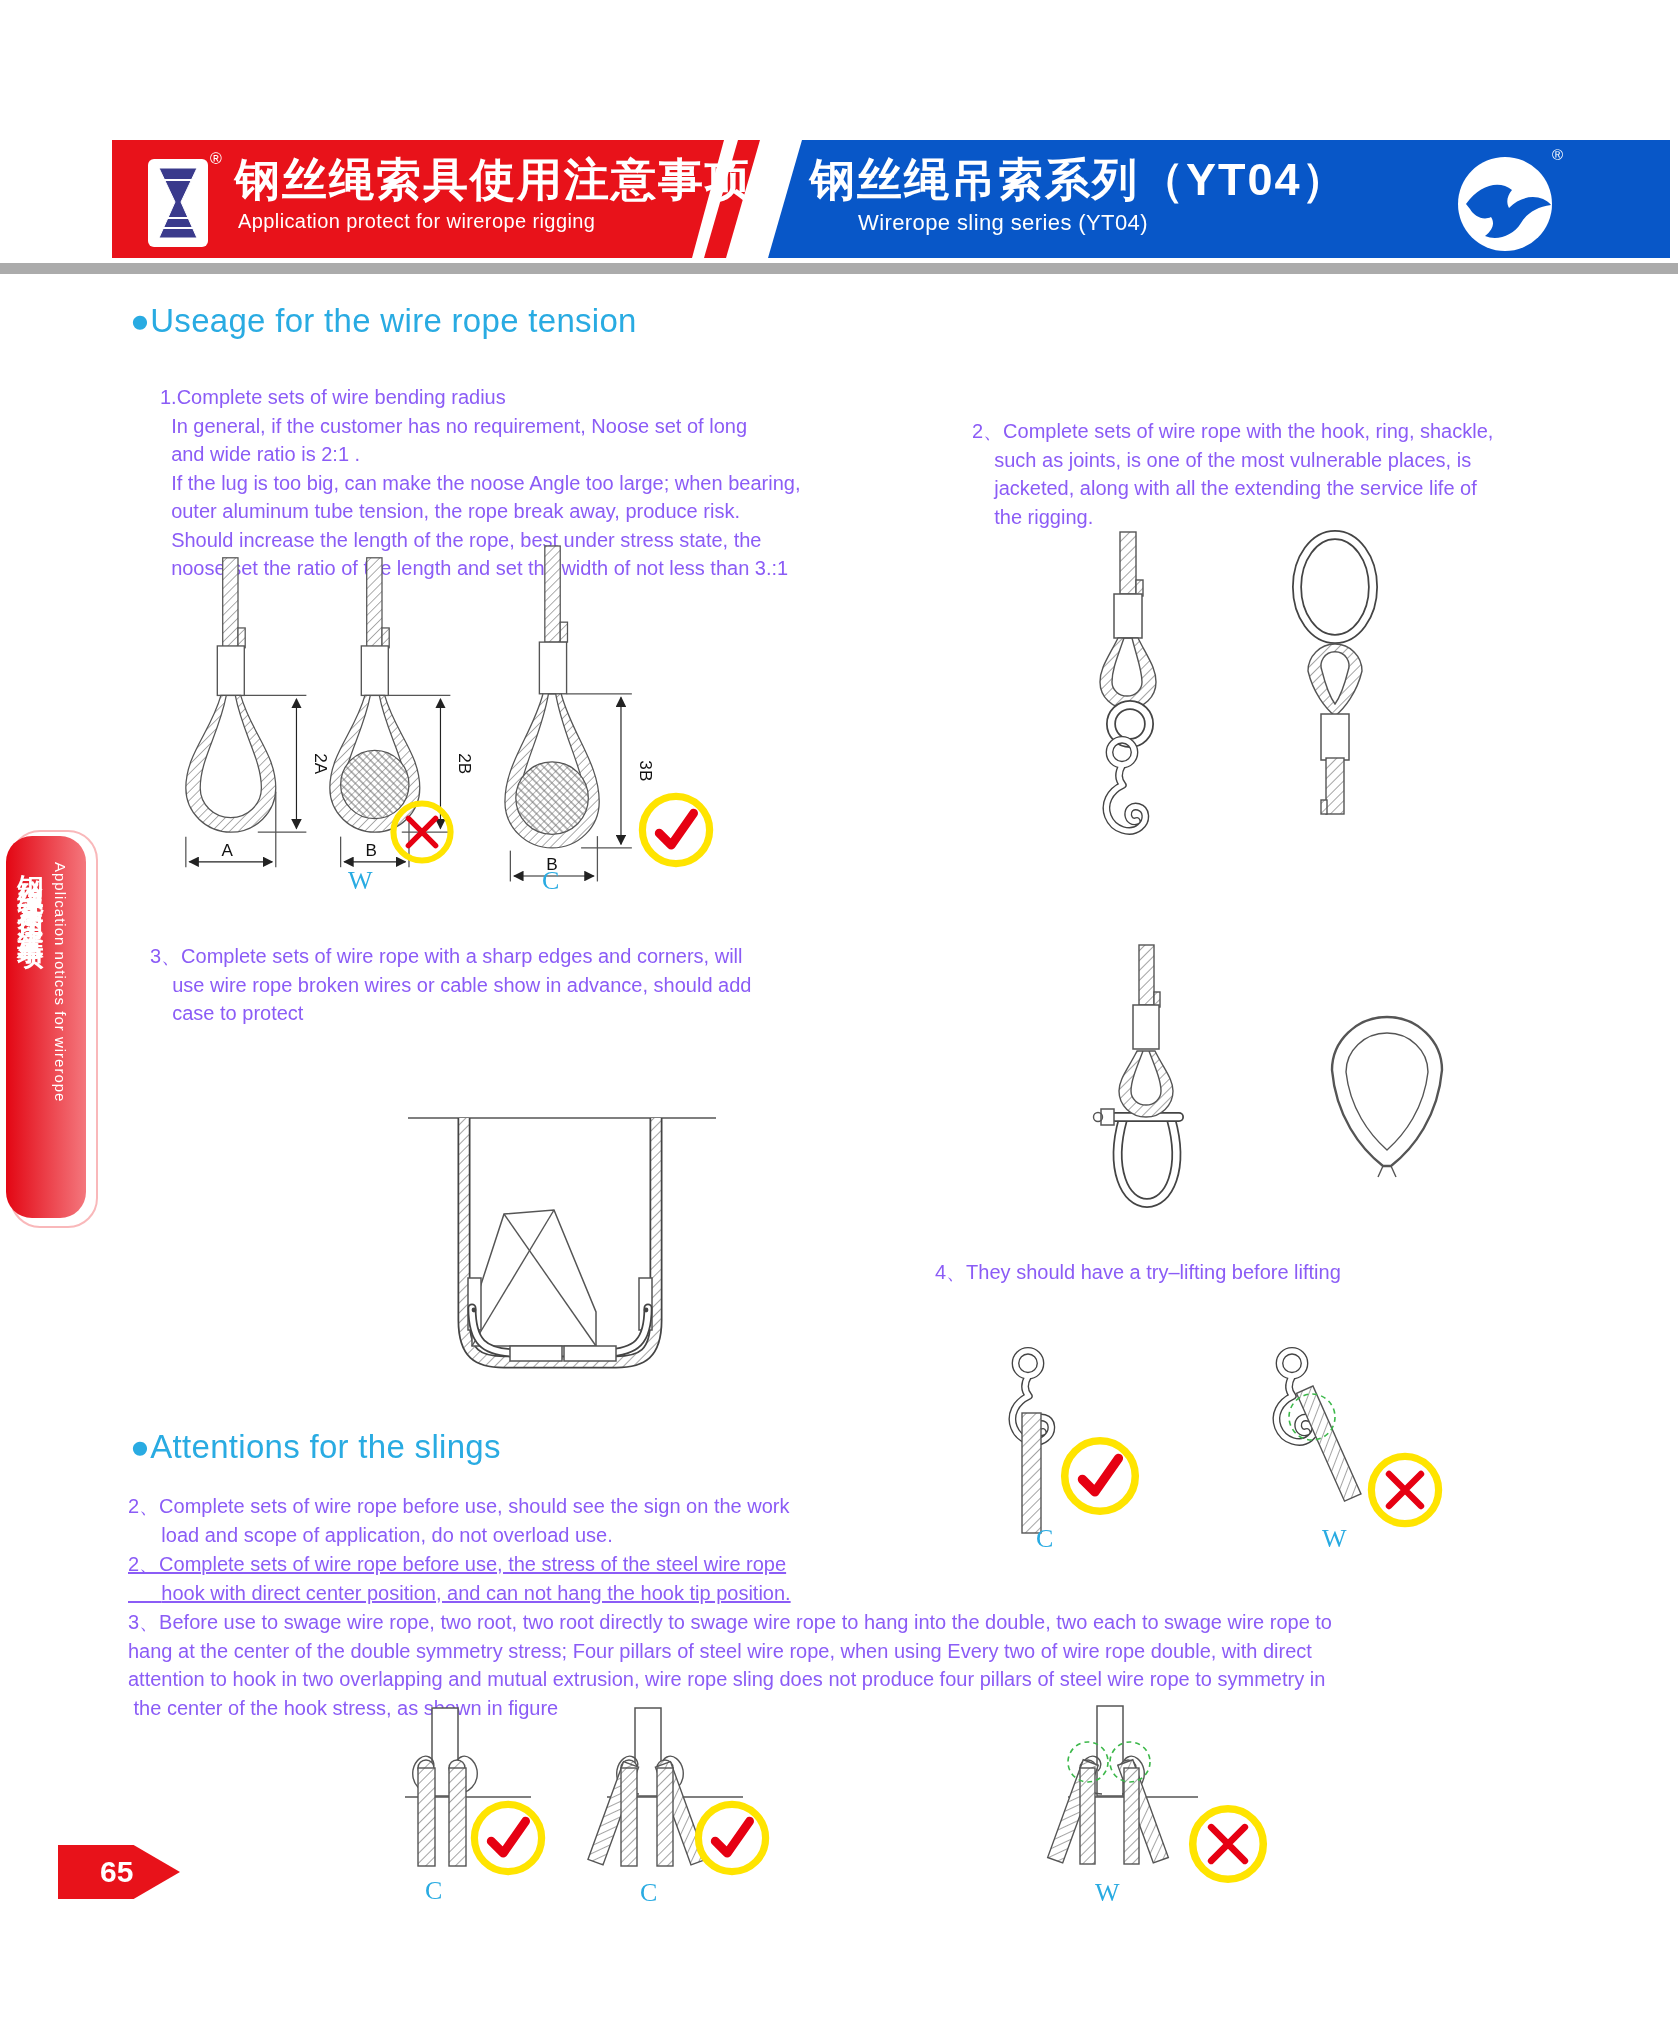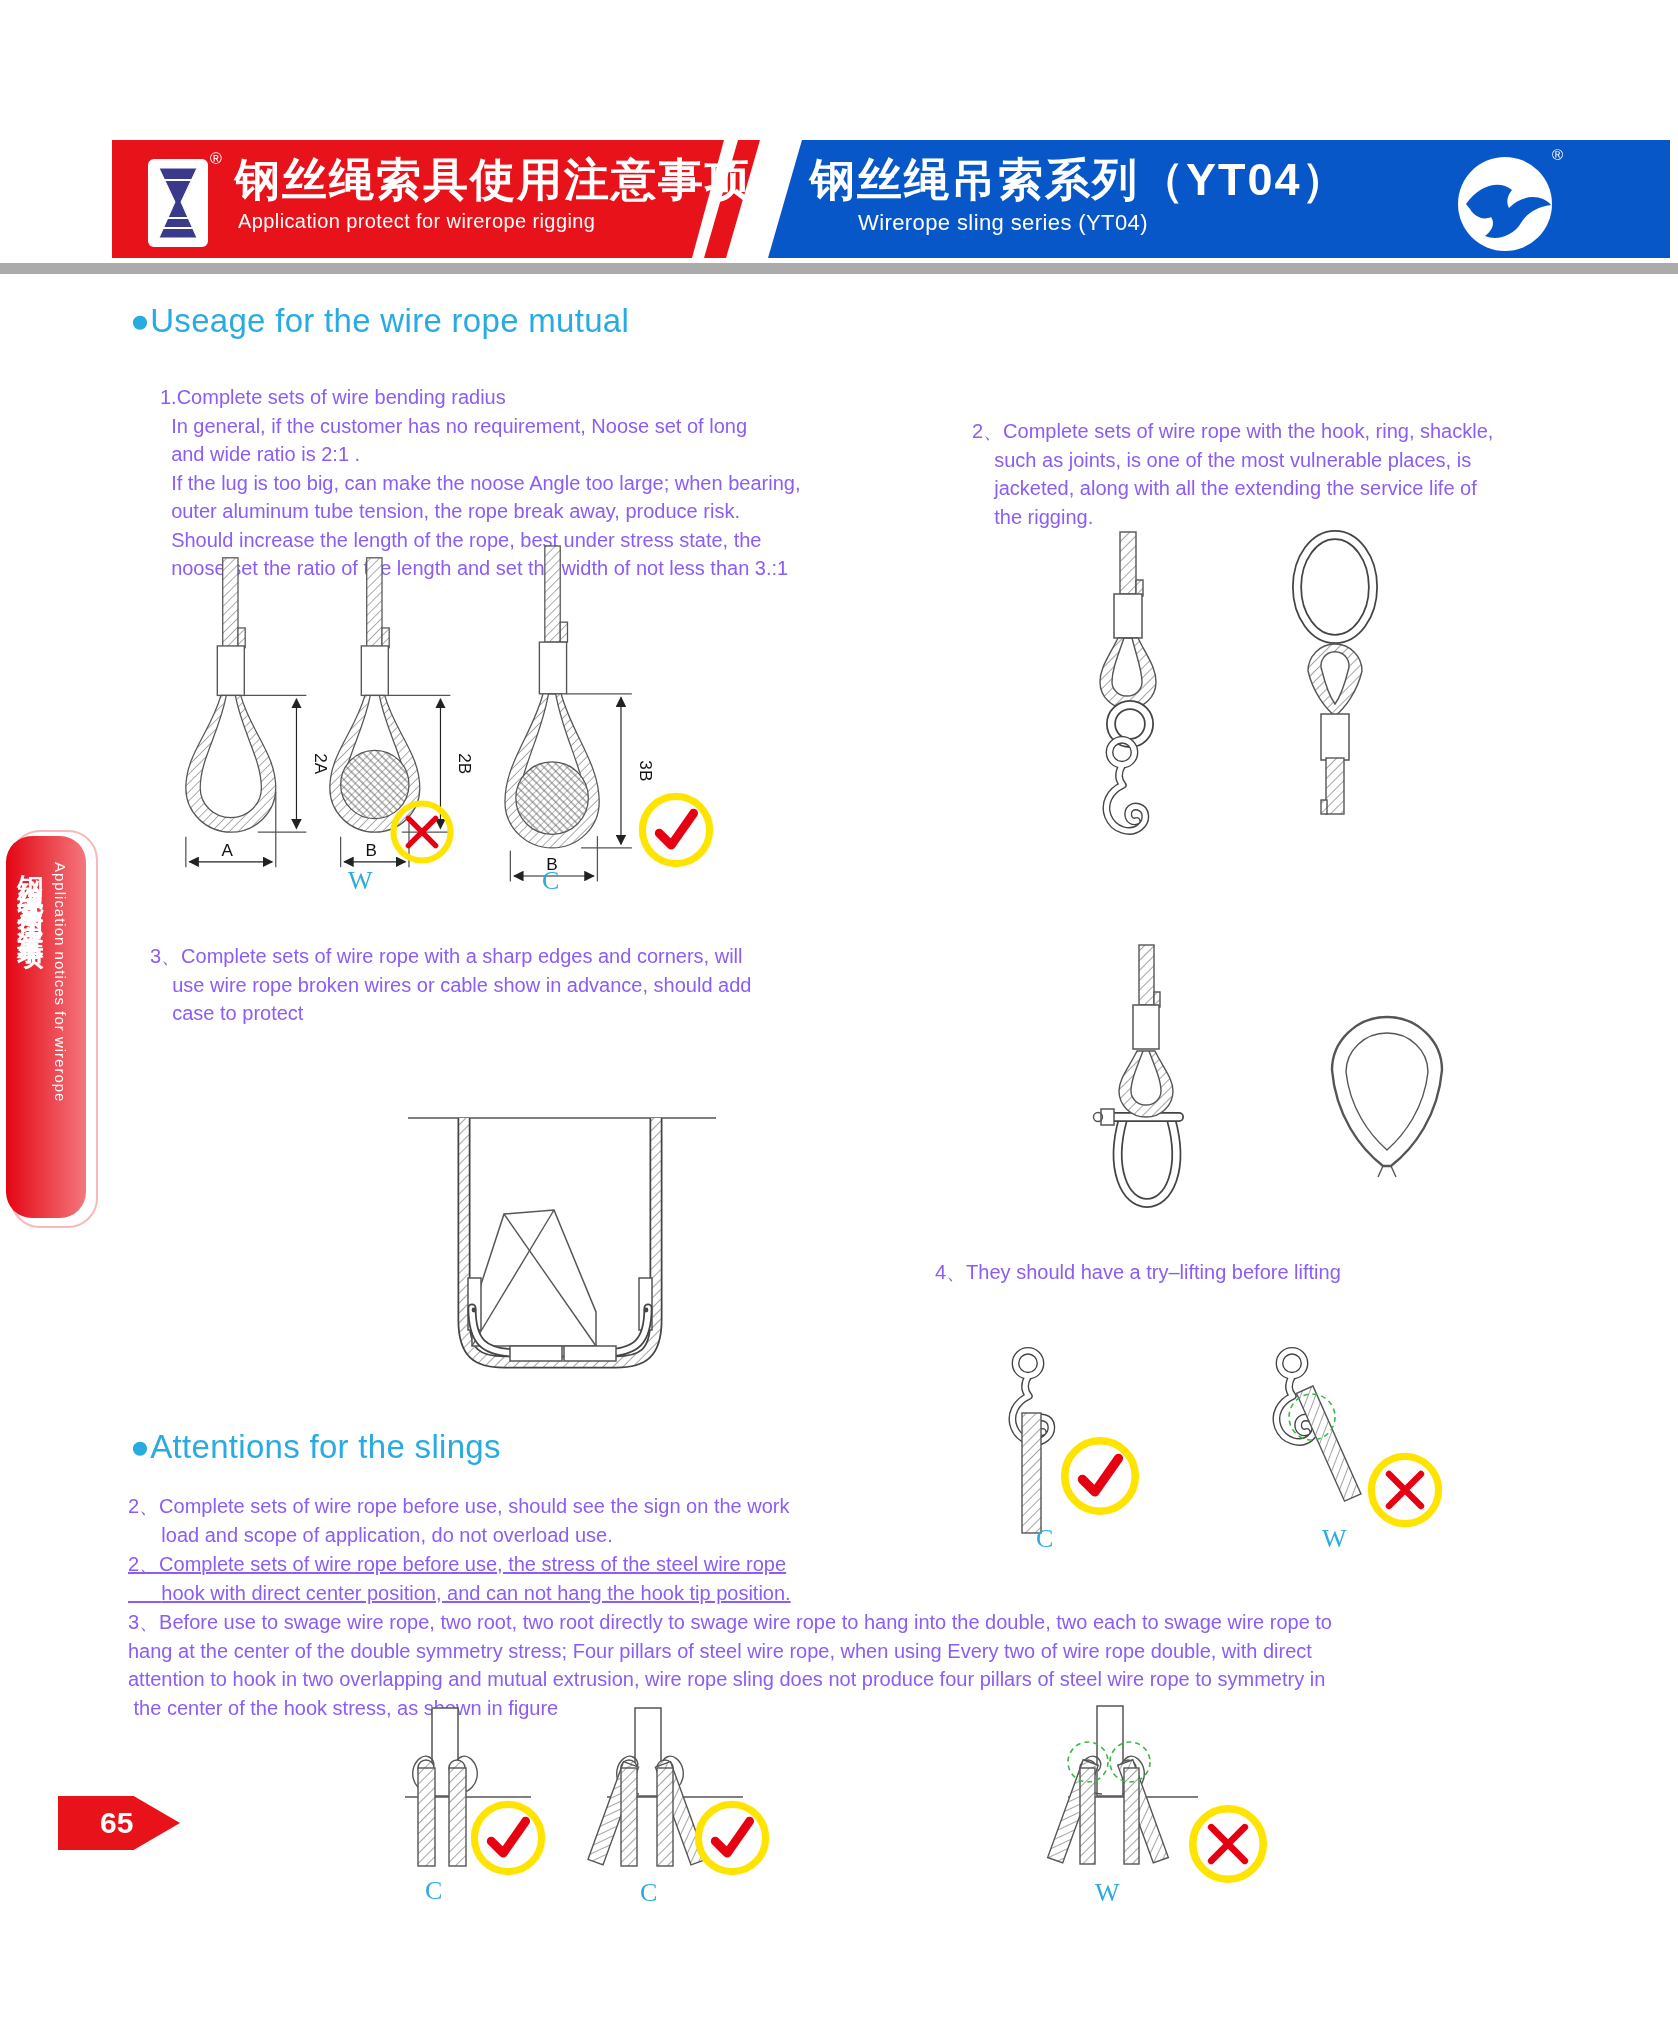--- a/index.html
+++ b/index.html
@@ -85,21 +85,21 @@
 <div class="abs" style="left:1552px;top:146px;color:#fff;font-size:15px;">®</div>
 
 <div class="abs graybar" style="left:0;top:263px;width:1678px;height:11px;"></div>
 
 <div class="abs sidebar-outer" style="left:10px;top:830px;width:84px;height:394px;"></div>
 <div class="abs sidebar-inner" style="left:6px;top:836px;width:80px;height:382px;">
   <div class="abs side-zh" style="left:8px;top:18px;height:350px;">钢丝绳索具使用注意事项</div>
   <div class="abs side-en" style="left:46px;top:26px;height:340px;">Application notices for wirerope</div>
 </div>
 
-<div class="abs sec-head" style="left:130px;top:302px;">●Useage for the wire rope mutual</div>
+<div class="abs sec-head" style="left:130px;top:302px;">●Useage for the wire rope tension</div>
 <div class="abs body-txt" style="left:160px;top:383px;width:740px;">1.Complete sets of wire bending radius
   In general, if the customer has no requirement, Noose set of long
   and wide ratio is 2:1 .
   If the lug is too big, can make the noose Angle too large; when bearing,
   outer aluminum tube tension, the rope break away, produce risk.
   Should increase the length of the rope, best under stress state, the
   noose set the ratio of the length and set the width of not less than 3.:1</div>
 <div class="abs body-txt" style="left:972px;top:376px;width:650px;margin-top:41px;">2、Complete sets of wire rope with the hook, ring, shackle,
     such as joints, is one of the most vulnerable places, is
     jacketed, along with all the extending the service life of
@@ -314,15 +314,15 @@
   <rect x="84" y="70" width="15" height="96" class="hatched"></rect>
   <circle cx="48" cy="64" r="20" class="gdash"></circle>
   <circle cx="90" cy="64" r="20" class="gdash"></circle>
 </svg>
 <svg class="abs" style="left:1186px;top:1802px;" width="84" height="84" vi="" ewbox="0 0 100 100" viewBox="0 0 100 100">
   <circle class="ring" cx="50" cy="50" r="42"></circle>
     <path class="xg" d="M30,30 L70,70 M70,30 L30,70"></path>
 </svg>
 <div class="abs fig-tag" style="left:1095px;top:1878px;">W</div>
 
-<div class="abs page-arrow" style="left:58px;top:1796px;width:122px;height:54px;align-items:center;">
+<div class="abs page-arrow" style="left:58px;top:1845px;width:122px;height:54px;align-items:center;">
   <span>65</span>
 </div>
 
 </body></html>

